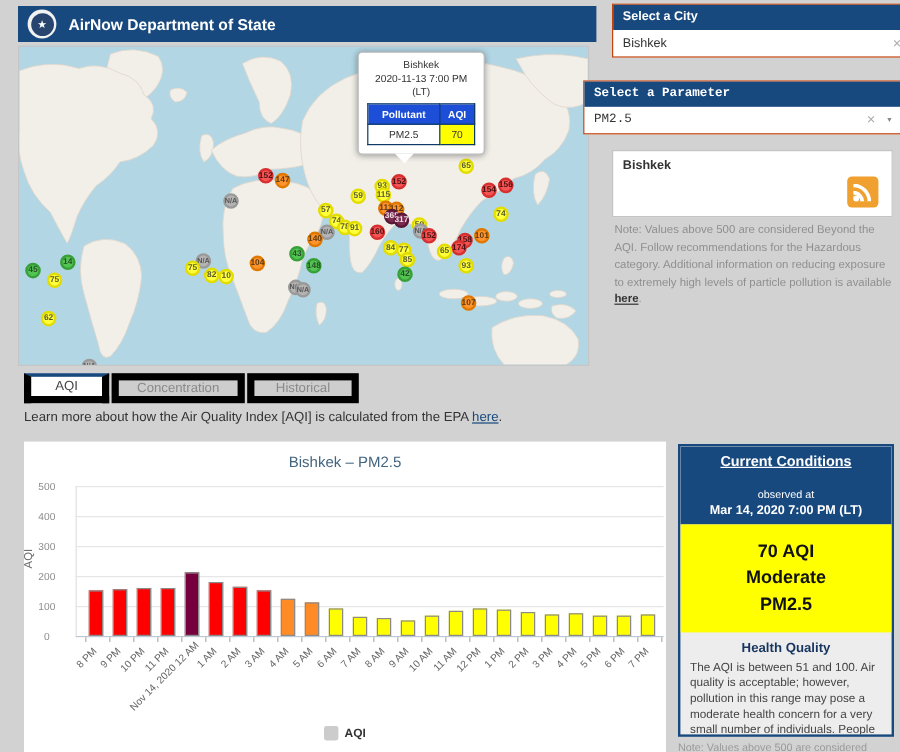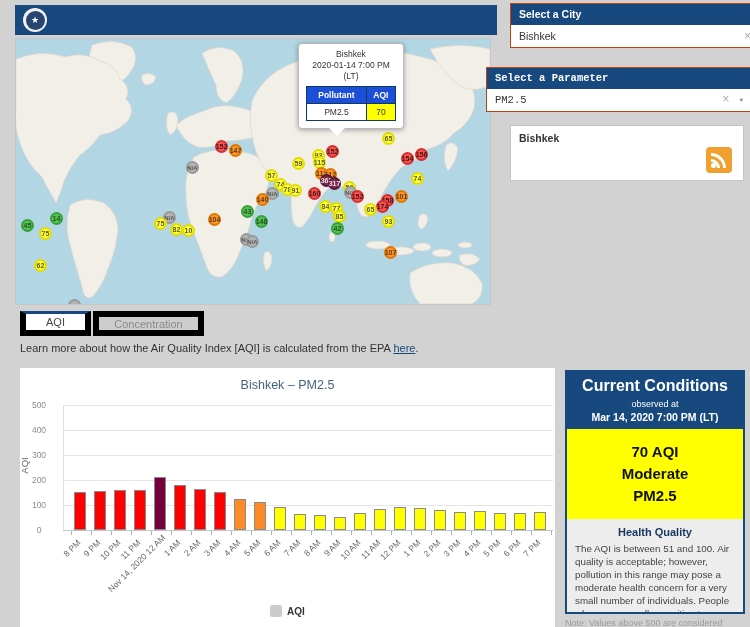--- a/index.html
+++ b/index.html
@@ -62,38 +62,39 @@
   .xtick { position:absolute; top:163px; width:1px; height:4px; background:#b0b0b0; }
   .bar { position:absolute; border:1px solid #8a8a8a; }
   .xlabel { position:absolute; width:70px; top:168px; text-align:right; font-size:8.5px; color:#666; transform:rotate(-45deg); transform-origin:100% 50%; white-space:nowrap; }
   .legend { position:absolute; left:0; top:237px; width:535px; display:flex; align-items:center; justify-content:center; gap:5px; cursor:pointer; }
   .legend-swatch { width:12px; height:12px; background:#cccccc; border-radius:2px; }
   .legend-label { font-size:10px; font-weight:bold; color:#333; }
 
   
   .cc-panel { left:565px; top:370px; width:180px; height:244px; border:2px solid #17497e; background:#ededed; overflow:hidden; }
   .cc-head { background:#17497e; color:#fff; text-align:center; padding:5px 4px 6px; }
-  .cc-title { font-size:16px; font-weight:bold; }
-  .cc-sub { font-size:9px; margin-top:4px; }
+  .cc-title { font-size:12px; font-weight:bold;text-decoration:underline; }
+  .cc-sub { font-size:9px; margin-top:16px; }
   .cc-obs { font-size:10.5px; font-weight:bold; margin-top:2px; }
   .cc-yellow { background:#ffff00; text-align:center; padding:12px 4px; color:#111; }
   .cc-yellow div { font-size:15px; font-weight:bold; line-height:22px; }
   .cc-health-title { text-align:center; font-weight:bold; font-size:11px; color:#17355e; margin:7px 0 4px; }
   .cc-health-text { font-size:9.8px; color:#444; line-height:13px; padding:0 8px; }
   .cc-note { left:565px; top:618px; width:180px; font-size:9px; color:#9a9a9a; }
 </style>
 </head>
 <body>
 
 <div class="page">
 
   <div class="abs header-bar">
     <div class="seal">
         <div class="seal-inner">★</div>
       </div>
+    <div class="header-title">AirNow Department of State</div>
   </div>
 
   <div class="abs map-panel">
     <div class="map-inner">
       <svg width="474" height="265" viewBox="0 0 474 265">
         <g fill="#f2efe9" stroke="#e0d6ca" stroke-width="0.7">
           <path d="M76,6 Q96,-2 116,8 Q124,20 114,34 Q104,48 90,44 Q76,36 72,22 Z"></path>
           <path d="M0,20 Q24,10 50,18 Q66,12 84,22 Q100,26 104,40 Q116,48 110,60 Q120,70 112,82 Q100,94 84,96 Q76,108 64,116 Q54,128 48,142 Q44,156 40,164 Q32,150 26,138 Q10,124 4,104 Q-2,88 0,70 Z"></path>
           <path d="M54,166 Q70,156 88,164 Q102,174 102,192 Q100,212 92,230 Q86,248 76,258 Q68,262 66,248 Q60,228 54,206 Q48,186 54,166 Z"></path>
           <path d="M126,36 Q134,32 140,38 Q138,46 130,46 Q124,42 126,36 Z"></path>
@@ -164,21 +165,21 @@
           <div class="marker" style="left: 379px; top: 151px; background: rgb(255, 148, 46); border-color: rgb(224, 120, 0); color: rgb(92, 58, 16);">101</div>
           <div class="marker" style="left: 365px; top: 155px; background: rgb(246, 84, 84); border-color: rgb(214, 48, 48); color: rgb(76, 18, 18);">158</div>
           <div class="marker" style="left: 360px; top: 161px; background: rgb(246, 84, 84); border-color: rgb(214, 48, 48); color: rgb(76, 18, 18);">174</div>
           <div class="marker" style="left: 348px; top: 164px; background: rgb(255, 255, 60); border-color: rgb(227, 220, 0); color: rgb(90, 90, 48);">65</div>
           <div class="marker" style="left: 366px; top: 176px; background: rgb(255, 255, 60); border-color: rgb(227, 220, 0); color: rgb(90, 90, 48);">93</div>
           <div class="marker" style="left: 368px; top: 207px; background: rgb(255, 148, 46); border-color: rgb(224, 120, 0); color: rgb(92, 58, 16);">107</div>
         </div>
       
       <div class="tooltip">
         <div class="tt-title">Bishkek</div>
-        <div class="tt-title">2020-01-14 7:00 PM</div>
+        <div class="tt-title">2020-11-13 7:00 PM</div>
         <div class="tt-title">(LT)</div>
         <table class="tt-table">
           <tbody>
               <tr>
             <td class="hd">Pollutant</td>
             <td class="hd">AQI</td>
           </tr>
           <tr>
             <td>PM2.5</td>
             <td class="tt-aqi-val">70</td>
@@ -209,23 +210,27 @@
 
   <div class="abs feed-box">
     <div class="feed-title">Bishkek</div>
     <div class="rss">
       <span class="dot"></span>
         <span class="arc a1"></span>
         <span class="arc a2"></span>
     </div>
   </div>
 
+  <div class="abs side-note">
+    <span>Note: Values above 500 are considered Beyond the AQI. Follow recommendations for the Hazardous category. Additional information on reducing exposure to extremely high levels of particle pollution is available </span><a>here</a><span>.</span>
+  </div>
 
   <div class="abs tab tab-active" style="left:20px; width:71px;">AQI</div>
   <div class="abs tab tab-idle" style="left:93px; width:111px;">Concentration</div>
+  <div class="abs tab tab-idle" style="left:206px; width:93px;">Historical</div>
 
   <div class="abs learn-more">
     <span>Learn more about how the Air Quality Index [AQI] is calculated from the EPA </span><a class="lnk">here</a><span>.</span>
   </div>
 
   <div class="abs chart-panel" id="chart-panel">
     <div class="chart-title">Bishkek – PM2.5</div>
     <div class="y-axis-title">AQI</div>
     <div class="yaxisline"></div>
     <div class="baseline"></div>

